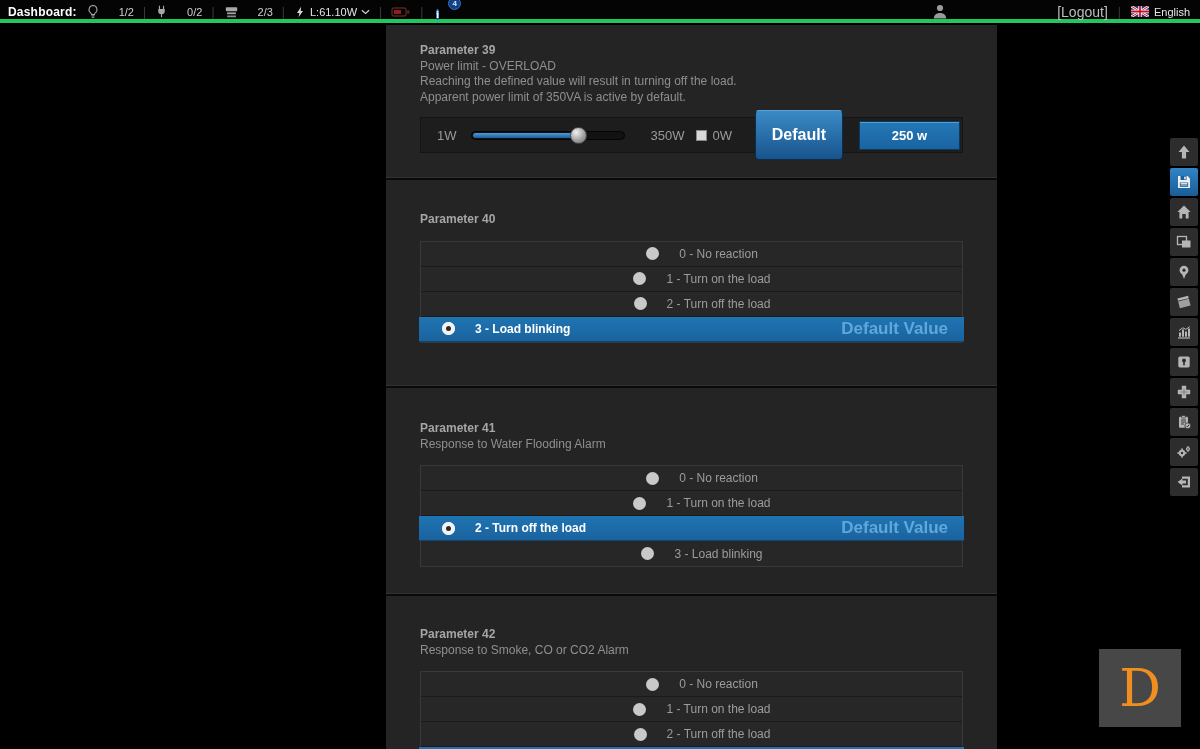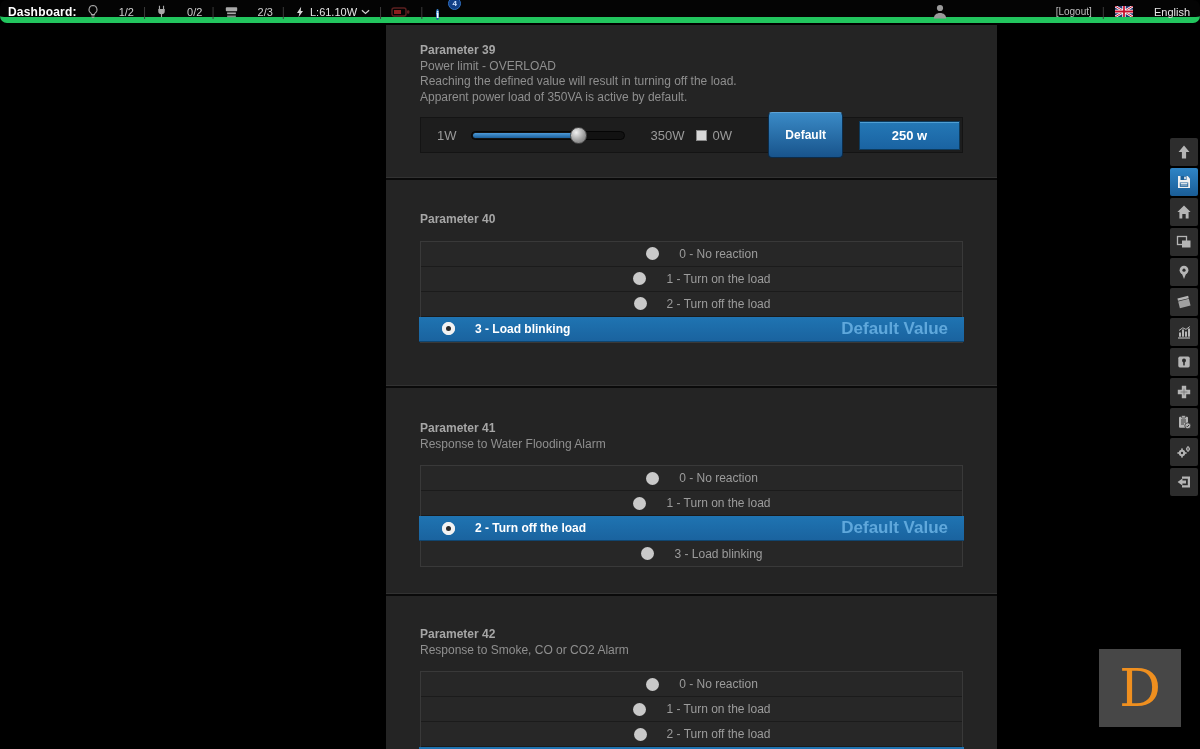--- a/index.html
+++ b/index.html
@@ -1,32 +1,32 @@
 <!DOCTYPE html>
 <html><head>
 <meta charset="utf-8">
 <style>
   * { margin:0; padding:0; box-sizing:border-box; }
   html,body { width:1200px; height:749px; overflow:hidden; background:#000; font-family:"Liberation Sans", sans-serif; }
 
   
-  .topbar { position:absolute; left:0; top:0; width:1200px; height:23px; background:#040404; border-bottom:6px solid #22c55e; z-index:50;border-radius:7px; }
+  .topbar { position:absolute; left:0; top:0; width:1200px; height:23px; background:#040404; border-bottom:4px solid #22c55e; z-index:50; }
   .tb-left { position:absolute; left:8px; top:0; height:23px; display:flex; align-items:center; gap:9px; }
   .tb-title { color:#fff; font-weight:bold; font-size:12px; letter-spacing:.2px; }
   .tb-group { display:flex; align-items:center; gap:19px; cursor:pointer; }
   .tb-count { color:#cfcfcf; font-size:11px; }
   .tb-sep { color:#3d3d3d; font-size:12px; }
   .tb-power { display:flex; align-items:center; gap:4px; color:#e6e6e6; font-size:11px; cursor:pointer; }
   .info-wrap { position:relative; width:16px; height:16px; margin-left:4px; cursor:pointer; }
   .info-circle { width:16px; height:16px; border-radius:50%; background:radial-gradient(circle at 35% 30%, #4d9be0, #1a62a8 70%); color:#fff; font-size:10px; font-weight:bold; text-align:center; line-height:16px; font-family:"Liberation Serif", serif; }
   .info-badge { position:absolute; top:-7px; right:-9px; width:13px; height:13px; border-radius:50%; background:#123f86; border:1px solid #2f6fc0; color:#cfe2ff; font-size:8px; font-weight:bold; text-align:center; line-height:11px; }
   .tb-person { position:absolute; left:933px; top:4px; cursor:pointer; }
   .tb-right { position:absolute; right:10px; top:0; height:23px; display:flex; align-items:center; gap:10px; }
-  .tb-logout { color:#bdbdbd; font-size:10px; cursor:pointer; }
-  .tb-lang { display:flex; align-items:center; gap:21px; color:#e8e8e8; font-size:11px; cursor:pointer; }
+  .tb-logout { color:#bdbdbd; font-size:14px; cursor:pointer; }
+  .tb-lang { display:flex; align-items:center; gap:5px; color:#e8e8e8; font-size:11px; cursor:pointer; }
 
   
   .main-col { position:absolute; left:386px; top:25px; width:611px; height:724px; background:#242424; }
   .divider { height:3px; background:#0a0a0a; border-top:1px solid #323232; }
   .section { position:relative; }
   .sec-39 { height:152px; padding:18px 34px 0; }
   .sec-40 { height:205px; padding:32px 34px 0; }
   .sec-41 { height:205px; padding:33px 34px 0; }
   .sec-42 { height:165px; padding:31px 34px 0; }
   .p-title { color:#a6a6a6; font-size:12px; font-weight:bold; line-height:15.5px; }
@@ -35,21 +35,21 @@
   
   .slider-strip { margin-top:12px; height:36px; background:#1d1d1d; border:1px solid #141414; display:flex; align-items:center; }
   .sl-label { color:#9a9a9a; font-size:13px; }
   .sl-min { margin-left:16px; }
   .sl-track { position:relative; width:154px; height:9px; margin-left:14px; background:#121212; border:1px solid #050505; border-radius:5px; cursor:pointer; }
   .sl-fill { position:absolute; left:1px; top:1px; height:5px; border-radius:4px; background:linear-gradient(#4d9ad8,#1b5f9a); }
   .sl-handle { position:absolute; top:-5px; width:17px; height:17px; border-radius:50%; background:radial-gradient(circle at 35% 30%, #f0f0f0, #9a9a9a 60%, #6e6e6e); border:1px solid #4a4a4a; cursor:grab; }
   .sl-max { margin-left:26px; }
   .sl-check { width:11px; height:11px; background:#d8d8d8; border:1px solid #888; margin-left:12px; cursor:pointer; }
   .sl-zero { margin-left:5px;text-align:right; }
-  .default-btn { margin-left:auto; padding:15px 16px; font-size:12px; font-weight:bold; color:#fff; background:linear-gradient(#3a8ac6,#18548c); border:1px solid #0c2c4a; border-top-color:#5da3d6; border-radius:4px; cursor:pointer; font-family:"Liberation Sans",sans-serif; }
+  .default-btn { margin-left:auto; padding:15px 16px; font-size:16px; font-weight:bold; color:#fff; background:linear-gradient(#3a8ac6,#18548c); border:1px solid #0c2c4a; border-top-color:#5da3d6; border-radius:4px; cursor:pointer; font-family:"Liberation Sans",sans-serif; }
   .value-box { margin:0 2px 0 16px; width:101px; height:29px; background:linear-gradient(#2478b6,#1a63a2); border:1px solid #0d3a5c; box-shadow:inset 0 1px 0 #4f9fd4; color:#fff; font-size:13px; font-weight:bold; text-align:center; line-height:27px; cursor:text; }
 
   
   .opt-list { margin-top:13px; border:1px solid #393939; background:#272727; }
   .opt-row { position:relative; height:25px; display:flex; align-items:center; border-bottom:1px solid #1b1b1b; cursor:pointer;justify-content:center; }
   .opt-row:last-child { border-bottom:none; }
   .radio { width:13px; height:13px; border-radius:50%; background:#c9c9c9; margin-left:21px; flex:none; }
   .opt-label { color:#9c9c9c; font-size:12px; margin-left:20px; }
   .opt-row.selected { background:linear-gradient(#1f74b2,#1a639f); margin:0 -2px; padding:0 2px; border-bottom:1px solid #10456f; }
   .opt-row.selected .opt-label { color:#fff; font-weight:bold; }
@@ -150,21 +150,21 @@
     </span>
   </div>
 </div>
 
 <div class="main-col">
 
   <div class="section sec-39">
     <div class="p-title">Parameter 39</div>
     <div class="p-line">Power limit - OVERLOAD</div>
     <div class="p-line">Reaching the defined value will result in turning off the load.</div>
-    <div class="p-line">Apparent power load of 350VA is active by default.</div>
+    <div class="p-line">Apparent power limit of 350VA is active by default.</div>
 
     <div class="slider-strip">
       <span class="sl-label sl-min">1W</span>
       <div class="sl-track">
         <div class="sl-fill" id="sl-fill" style="width: 71%;"></div>
         <div class="sl-handle" id="sl-handle" style="left: calc(71% - 9px);"></div>
       </div>
       <span class="sl-label sl-max">350W</span>
       <span class="sl-check"></span>
       <span class="sl-label sl-zero">0W</span>

